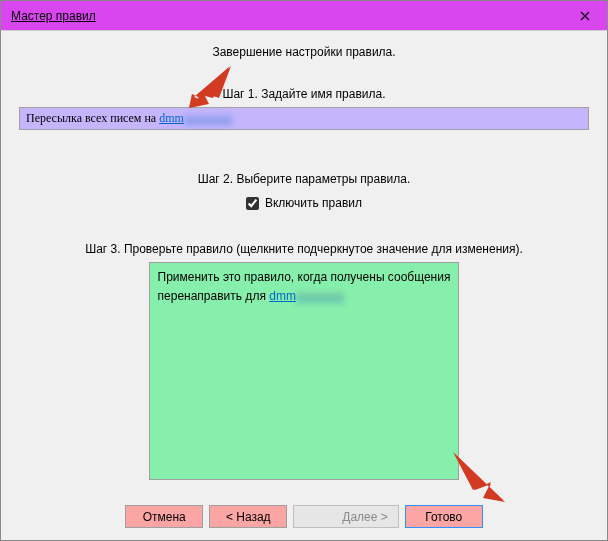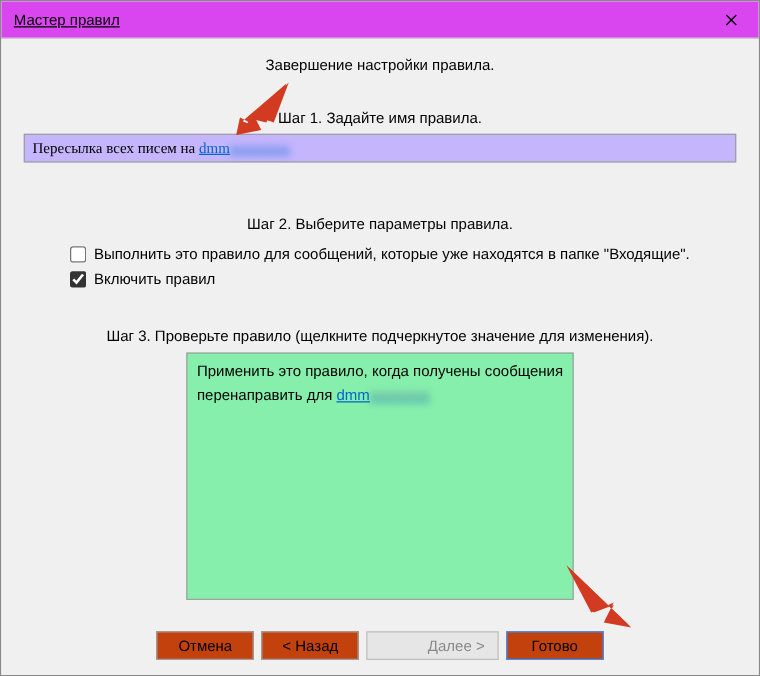--- a/index.html
+++ b/index.html
@@ -83,21 +83,21 @@
   .button-row {
     display: flex;
     justify-content: flex-end;
     gap: 6px;
     margin-bottom: 4px;
   }
   .btn {
     min-width: 78px;
     height: 23px;
     border: 1px solid #a0a0a0;
-    background: #c2410c;
+    background: #fca5a5;
     font-family: inherit;
     font-size: 12px;
     cursor: pointer;
     padding: 0 10px;
   }
   .btn.disabled {
     color: #8a8a8a;
     background: #e6e6e6;
     border-color: #bfbfbf;
     cursor: default;
@@ -128,24 +128,20 @@
   <div class="heading">Завершение настройки правила.</div>
 
   <div class="step-label">Шаг 1. Задайте имя правила.</div>
   <div class="rule-name-input">
     <span>Пересылка всех писем на </span><span class="link">dmm</span><span class="link blur">xxxxxxxx</span>
   </div>
 
   <div class="step-label">Шаг 2. Выберите параметры правила.</div>
   <div class="options">
     <label class="option-row">
-      <input type="checkbox" style="">
-      <span>Выполнить это правило для сообщений, которые уже находятся в папке "Входящие".</span>
-    </label>
-    <label class="option-row">
       <input type="checkbox" checked="" style="">
       <span>Включить правил</span>
     </label>
   </div>
 
   <div class="gap20"></div>
 
   <div class="step-label">Шаг 3. Проверьте правило (щелкните подчеркнутое значение для изменения).</div>
   <div class="step3-box">
     <div>Применить это правило, когда получены сообщения</div>

